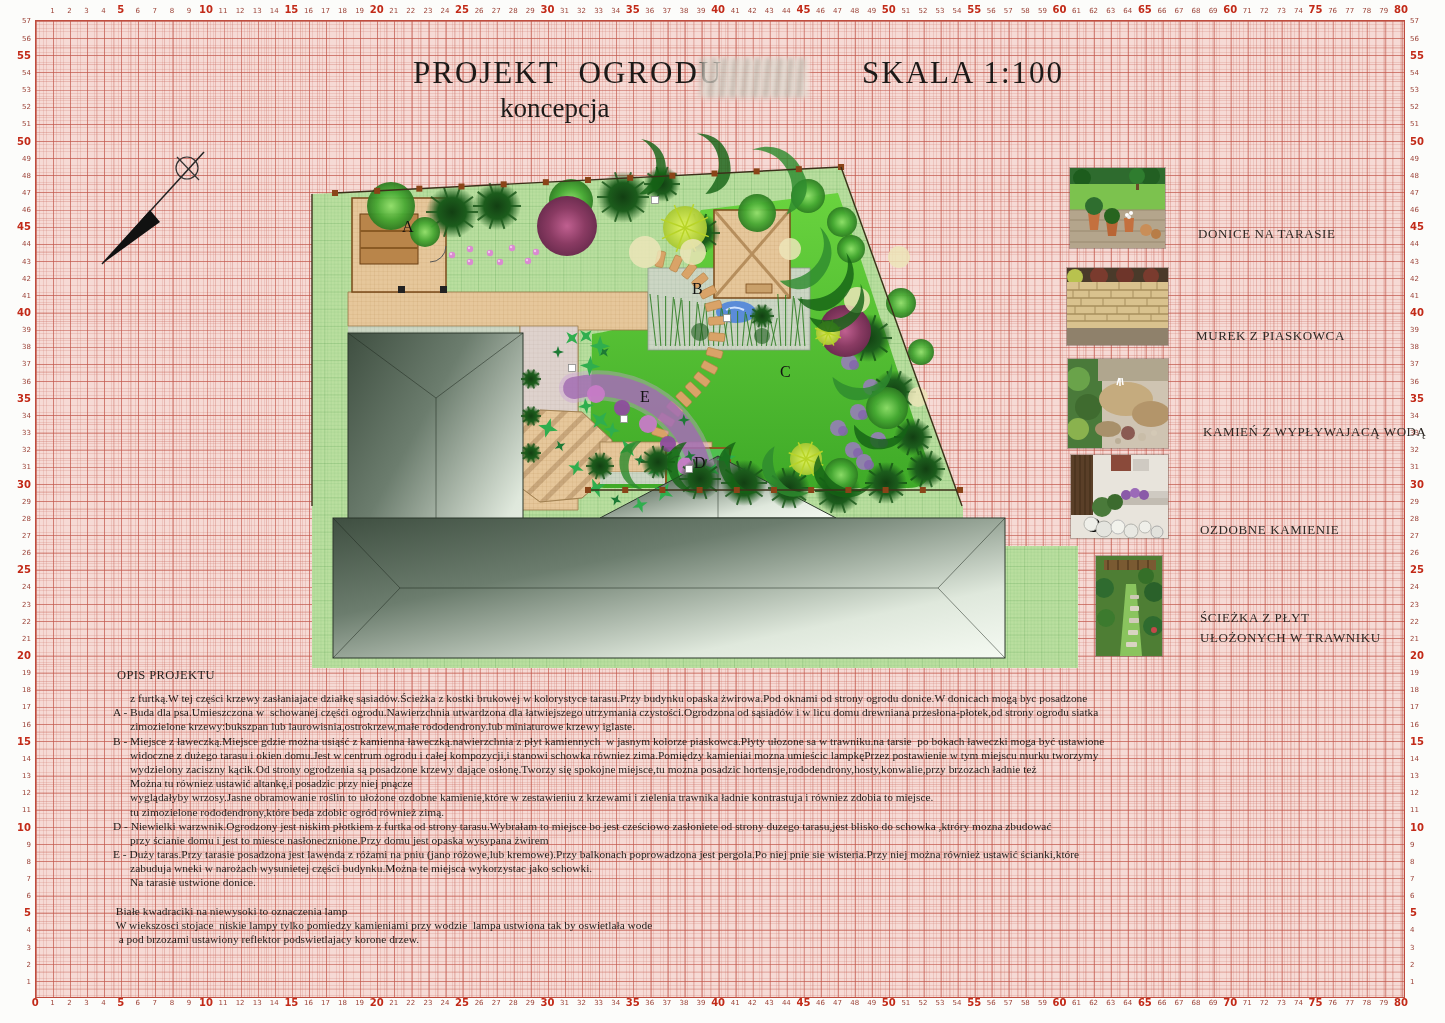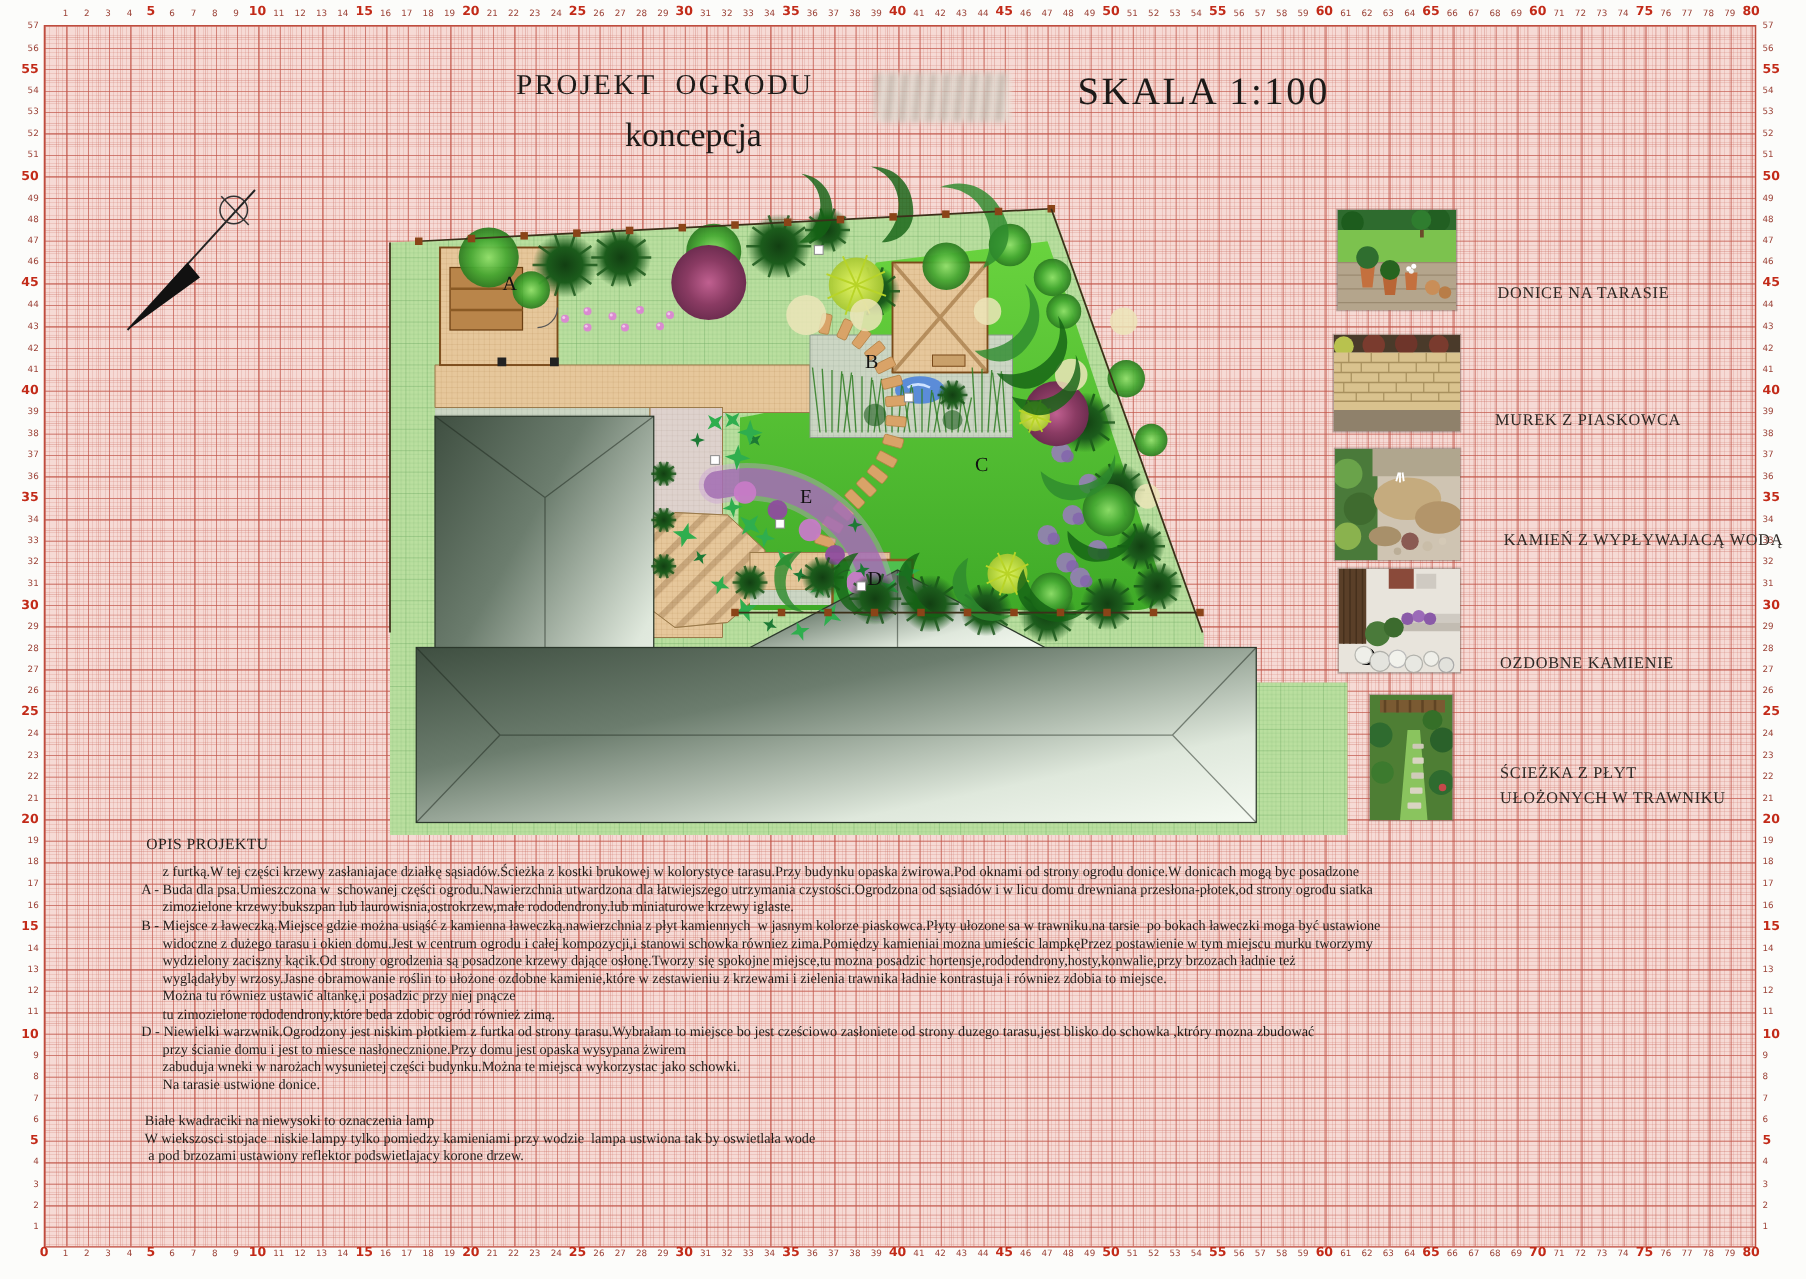--- a/index.html
+++ b/index.html
@@ -13,21 +13,21 @@
       repeating-linear-gradient(to right, rgba(198,100,88,.30) 0 .8px, transparent .8px 8.53px),
       repeating-linear-gradient(to bottom, rgba(198,100,88,.30) 0 .8px, transparent .8px 8.57px),
       repeating-linear-gradient(to right, rgba(205,118,106,.22) 0 .7px, transparent .7px 3.41px),
       repeating-linear-gradient(to bottom, rgba(205,118,106,.22) 0 .7px, transparent .7px 3.43px);
     border:1.5px solid #bf4c3e;}
   .rn{position:absolute;font-family:"DejaVu Sans",sans-serif;font-size:7px;color:#9c4338;line-height:1;z-index:5}
   .rb{font-size:10px;font-weight:bold;color:#c22a18}
   .rh{transform:translateX(-50%)}
   .rv{transform:translate(-100%,-50%)}
   .rvr{transform:translateY(-50%)}
-  .title-main{position:absolute;left:413px;top:55px;font-size:23px;letter-spacing:2px;color:#1c1a18;white-space:pre}
+  .title-main{position:absolute;left:413px;top:55px;font-size:31px;letter-spacing:2px;color:#1c1a18;white-space:pre}
   .title-scale{position:absolute;left:862px;top:55px;font-size:31px;letter-spacing:2px;color:#1c1a18}
   .title-sub{position:absolute;left:500px;top:93px;font-size:27px;color:#1c1a18}
   .smudge{position:absolute;background:
       repeating-linear-gradient(95deg, rgba(138,130,118,.55) 0 5px, rgba(236,231,222,.9) 5px 11px),
       rgba(228,222,212,.85);
     filter:blur(2.5px);opacity:.8;border-radius:2px}
   #smudge-title{left:700px;top:58px;width:108px;height:40px}
   #smudge-plan{left:774px;top:515px;width:178px;height:31px}
   .cap{position:absolute;font-size:13px;letter-spacing:.6px;color:#2d2824;white-space:pre-line;line-height:20px}
   #cap-0{left:1198px;top:224px}
@@ -164,25 +164,26 @@
 UŁOŻONYCH W TRAWNIKU</div>
 
   <div id="opis-heading">OPIS PROJEKTU</div>
   <div id="desc">
       <div class="dl">      z furtką.W tej części krzewy zasłaniajace działkę sąsiadów.Ścieżka z kostki brukowej w kolorystyce tarasu.Przy budynku opaska żwirowa.Pod oknami od strony ogrodu donice.W donicach mogą byc posadzone</div>
       <div class="dl">A - Buda dla psa.Umieszczona w  schowanej części ogrodu.Nawierzchnia utwardzona dla łatwiejszego utrzymania czystości.Ogrodzona od sąsiadów i w licu domu drewniana przesłona-płotek,od strony ogrodu siatka</div>
       <div class="dl">      zimozielone krzewy:bukszpan lub laurowisnia,ostrokrzew,małe rododendrony.lub miniaturowe krzewy iglaste.</div>
       <div class="dl">B - Miejsce z ławeczką.Miejsce gdzie można usiąść z kamienna ławeczką.nawierzchnia z płyt kamiennych  w jasnym kolorze piaskowca.Płyty ułozone sa w trawniku.na tarsie  po bokach ławeczki moga być ustawione</div>
       <div class="dl">      widoczne z dużego tarasu i okien domu.Jest w centrum ogrodu i całej kompozycji,i stanowi schowka równiez zima.Pomiędzy kamieniai mozna umieścic lampkęPrzez postawienie w tym miejscu murku tworzymy</div>
       <div class="dl">      wydzielony zaciszny kącik.Od strony ogrodzenia są posadzone krzewy dające osłonę.Tworzy się spokojne miejsce,tu mozna posadzic hortensje,rododendrony,hosty,konwalie,przy brzozach ładnie też</div>
+      <div class="dl">      Można tu równiez ustawić altankę,i posadzic przy niej pnącze</div>
       <div class="dl">      wyglądałyby wrzosy.Jasne obramowanie roślin to ułożone ozdobne kamienie,które w zestawieniu z krzewami i zielenia trawnika ładnie kontrastuja i równiez zdobia to miejsce.</div>
-      <div class="dl">      Można tu równiez ustawić altankę,i posadzic przy niej pnącze</div>
       <div class="dl">      tu zimozielone rododendrony,które beda zdobic ogród również zimą.</div>
       <div class="dl">D - Niewielki warzwnik.Ogrodzony jest niskim płotkiem z furtka od strony tarasu.Wybrałam to miejsce bo jest cześciowo zasłoniete od strony duzego tarasu,jest blisko do schowka ,ktróry mozna zbudować</div>
       <div class="dl">      przy ścianie domu i jest to miesce nasłonecznione.Przy domu jest opaska wysypana żwirem</div>
+      <div class="dl">E - Duży taras.Przy tarasie posadzona jest lawenda z różami na pniu (jano różowe,lub kremowe).Przy balkonach poprowadzona jest pergola.Po niej pnie sie wisteria.Przy niej można również ustawić ścianki,które</div>
       <div class="dl">      zabuduja wneki w narożach wysunietej części budynku.Można te miejsca wykorzystac jako schowki.</div>
       <div class="dl">      Na tarasie ustwione donice.</div>
       <div class="dl"> </div>
       <div class="dl"> Białe kwadraciki na niewysoki to oznaczenia lamp</div>
       <div class="dl"> W wiekszosci stojace  niskie lampy tylko pomiedzy kamieniami przy wodzie  lampa ustwiona tak by oswietlała wode</div>
       <div class="dl">  a pod brzozami ustawiony reflektor podswietlajacy korone drzew.</div>
     </div>
 
   <svg id="plan-svg" viewBox="0 0 1445 1023">
     <defs>

